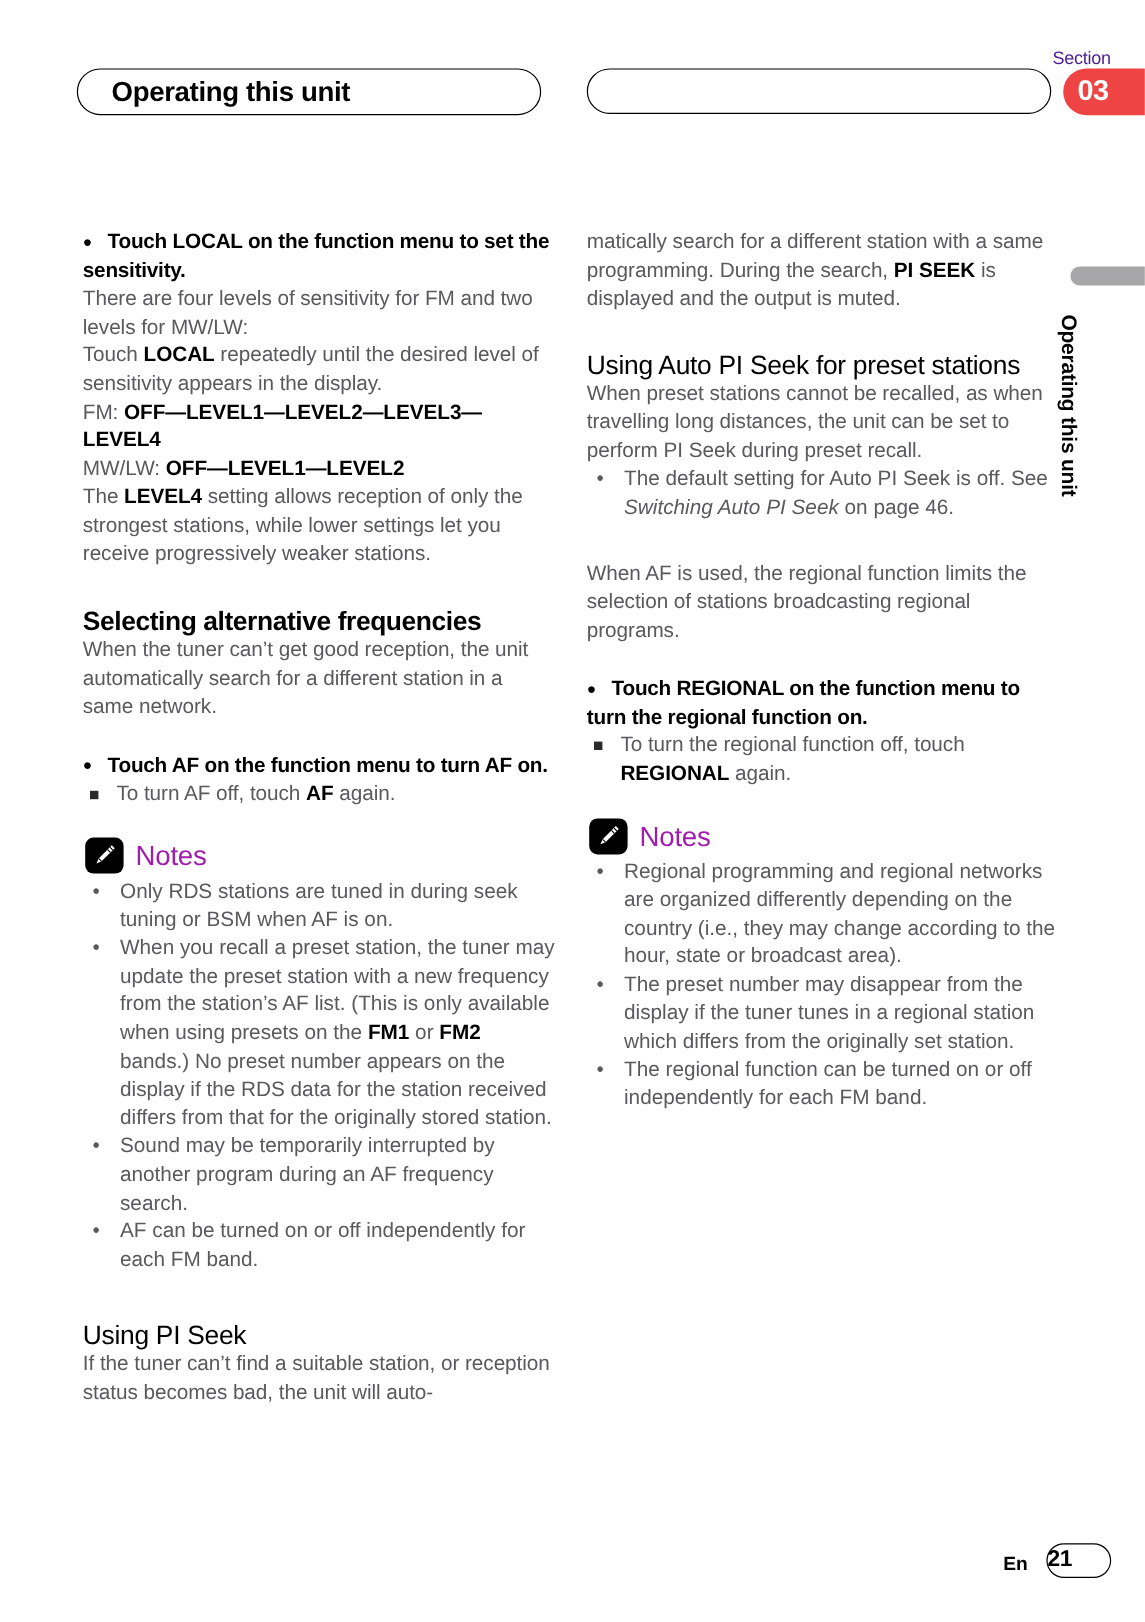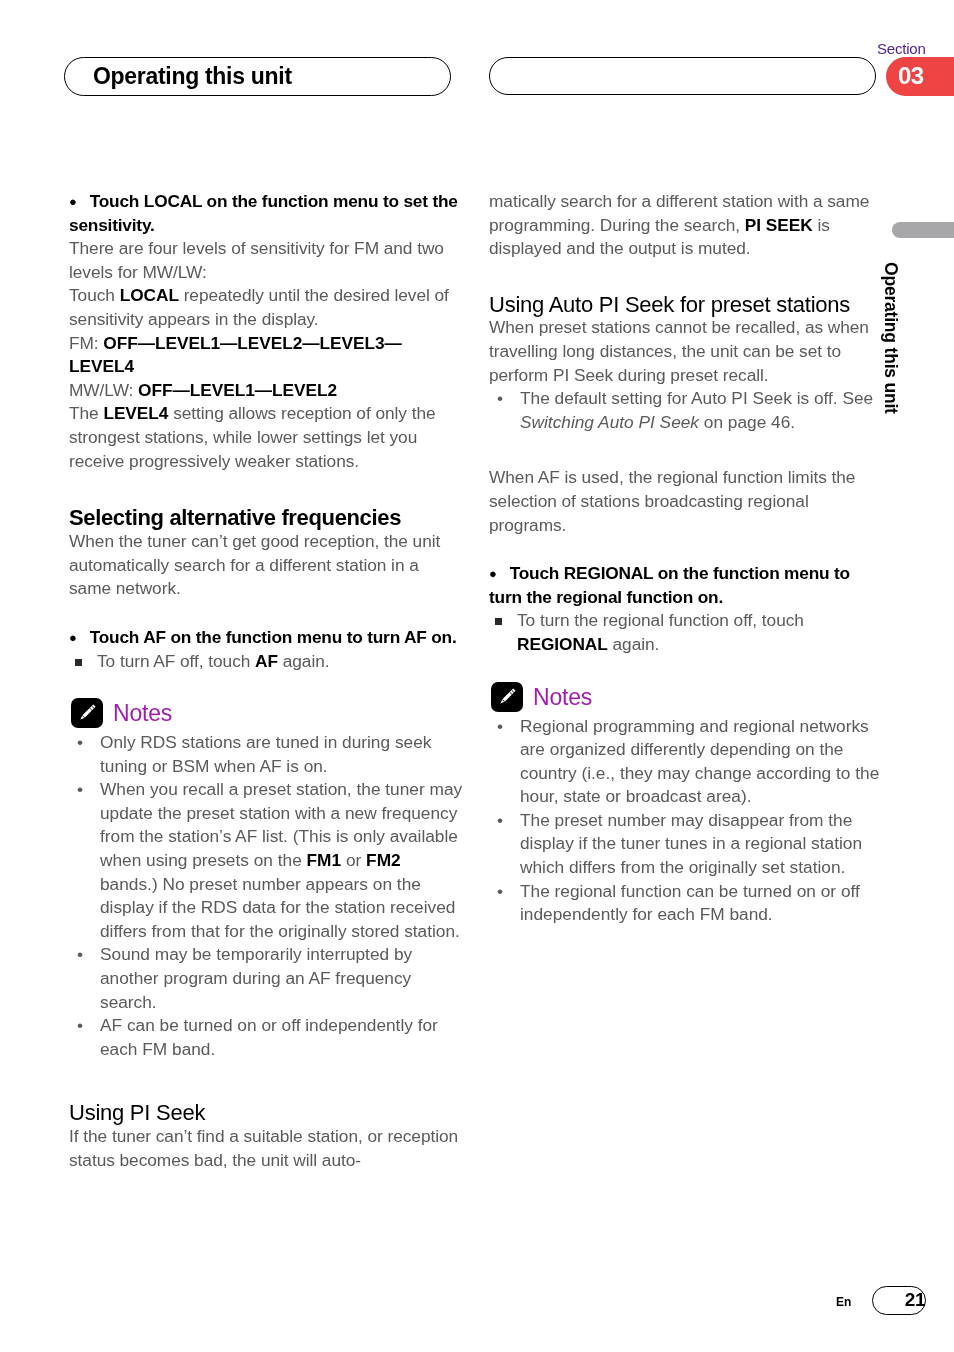--- a/index.html
+++ b/index.html
@@ -229,41 +229,41 @@
   .gap-md { height: 25px; }
   .gap-lg { height: 32px; }
   .gap-xl { height: 40px; }
 
   
   .footer { position: absolute; left: 0; top: 1285px; width: 954px; height: 40px; }
   .footer-en {
     position: absolute;
     left: 836px;
     top: 10px;
-    font-size: 12px;
+    font-size: 16px;
     font-weight: bold;
     color: #000;
   }
   .footer-page {
     position: absolute;
     left: 872px;
     top: 1px;
     width: 54px;
     height: 29px;
     border: 1.4px solid #000;
     border-radius: 15px;
     box-sizing: border-box;
     background: #fff;
   }
   .footer-page span {
     position: absolute;
     left: 0; right: 0;
     top: 50%;
     transform: translateY(-53%);
-    text-align: right;
+    text-align: left;
     font-size: 19px;
     font-weight: bold;
     color: #000;
     letter-spacing: -0.5px;
   }
 </style>
 </head>
 <body>
 
 <div class="header">

